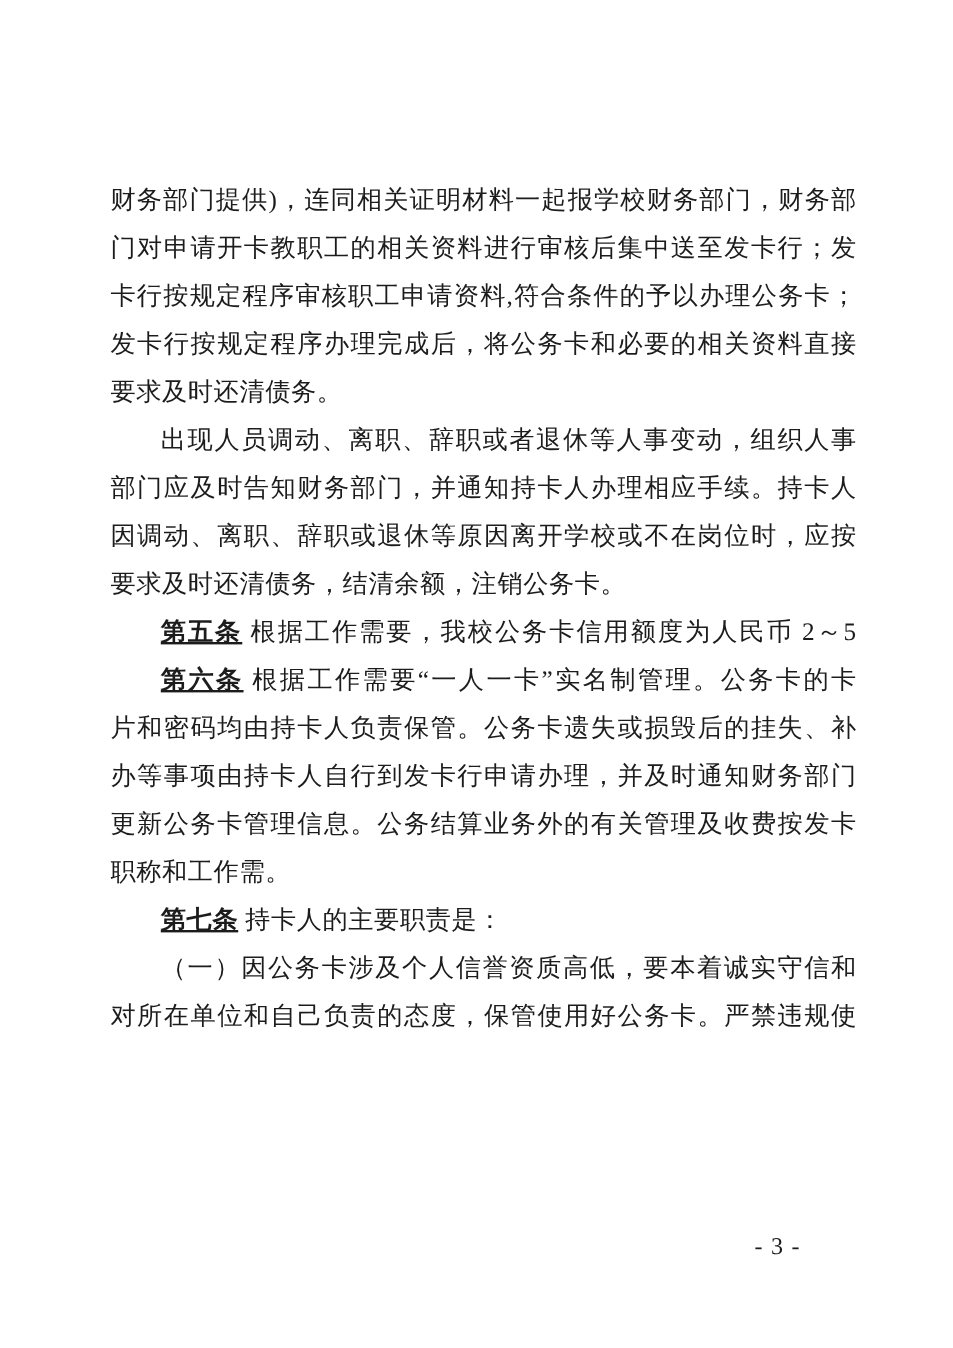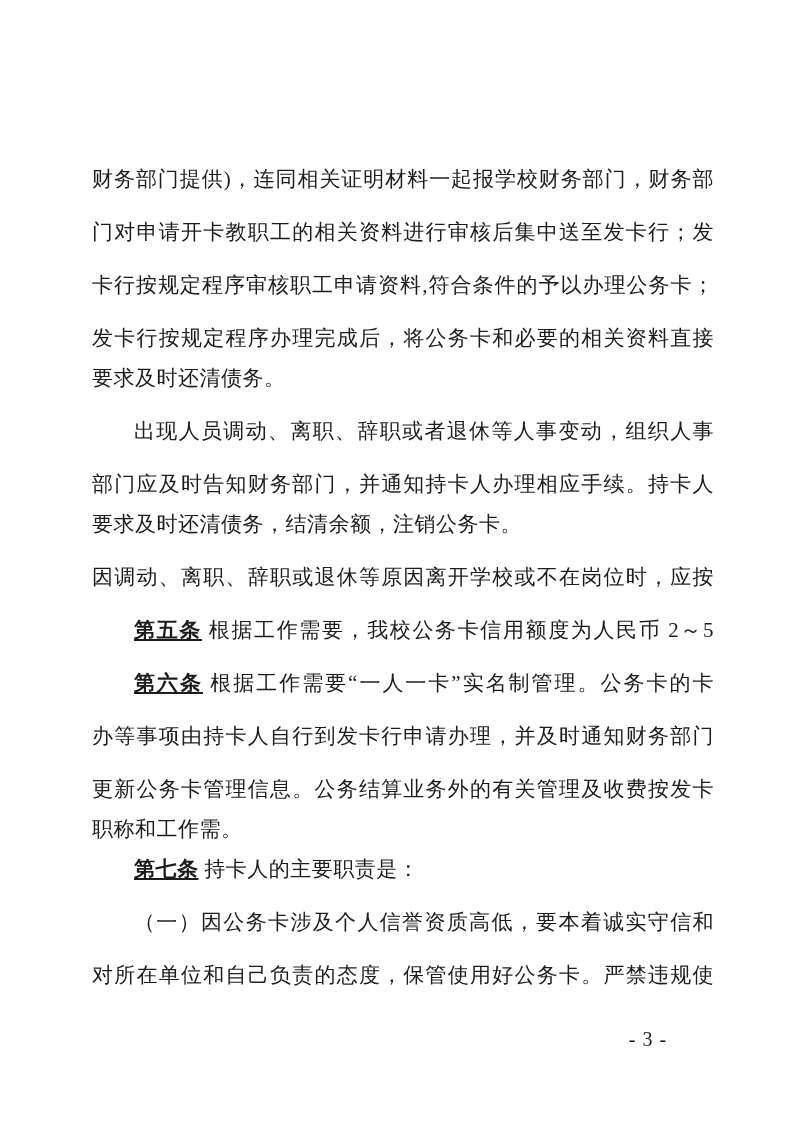--- a/index.html
+++ b/index.html
@@ -26,21 +26,20 @@
     letter-spacing: 0.5px;
   }
   .line {
     height: 40px;
     overflow: hidden;
   }
   .line.fill {
     text-align: justify;
     text-align-last: justify;
     text-justify: inter-character;
-    margin-top: 13px;
   }
   .line.indent {
     text-indent: 2em;
   }
   .bold {
     font-weight: bold;
     text-decoration: underline;
   }
   .page-number {
     position: absolute;
@@ -58,24 +57,25 @@
 
 <div class="page">
   <div class="doc-body">
       <div class="line fill"><span>财务部门提供)，连同相关证明材料一起报学校财务部门，财务部</span></div>
       <div class="line fill"><span>门对申请开卡教职工的相关资料进行审核后集中送至发卡行；发</span></div>
       <div class="line fill"><span>卡行按规定程序审核职工申请资料,符合条件的予以办理公务卡；</span></div>
       <div class="line fill"><span>发卡行按规定程序办理完成后，将公务卡和必要的相关资料直接</span></div>
       <div class="line"><span>要求及时还清债务。</span></div>
       <div class="line fill indent"><span>出现人员调动、离职、辞职或者退休等人事变动，组织人事</span></div>
       <div class="line fill"><span>部门应及时告知财务部门，并通知持卡人办理相应手续。持卡人</span></div>
+      <div class="line fill"><span>因调动、离职、辞职或退休等原因离开学校或不在岗位时，应按</span></div>
       <div class="line"><span>要求及时还清债务，结清余额，注销公务卡。</span></div>
-      <div class="line fill"><span>因调动、离职、辞职或退休等原因离开学校或不在岗位时，应按</span></div>
       <div class="line fill indent"><span class="bold">第五条</span><span> 根据工作需要，我校公务卡信用额度为人民币 2～5</span></div>
       <div class="line fill indent"><span class="bold">第六条</span><span> 根据工作需要“一人一卡”实名制管理。公务卡的卡</span></div>
+      <div class="line fill"><span>片和密码均由持卡人负责保管。公务卡遗失或损毁后的挂失、补</span></div>
       <div class="line fill"><span>办等事项由持卡人自行到发卡行申请办理，并及时通知财务部门</span></div>
       <div class="line fill"><span>更新公务卡管理信息。公务结算业务外的有关管理及收费按发卡</span></div>
       <div class="line"><span>职称和工作需。</span></div>
       <div class="line indent"><span class="bold">第七条</span><span> 持卡人的主要职责是：</span></div>
       <div class="line fill indent"><span>（一）因公务卡涉及个人信誉资质高低，要本着诚实守信和</span></div>
       <div class="line fill"><span>对所在单位和自己负责的态度，保管使用好公务卡。严禁违规使</span></div>
     </div>
   <div class="page-number">- 3 -</div>
 </div>
 

